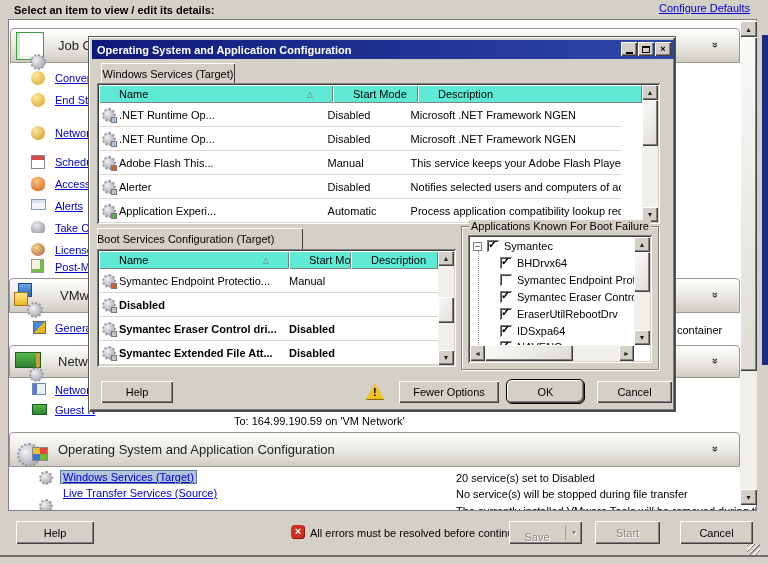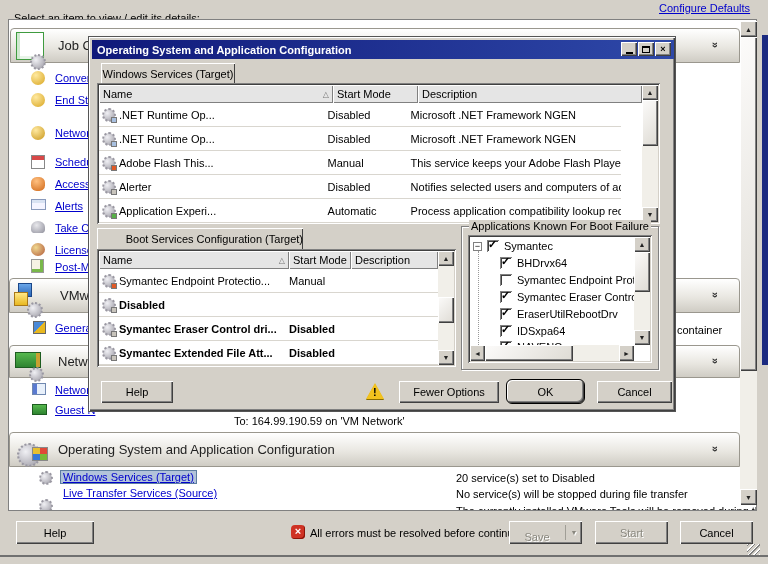--- a/index.html
+++ b/index.html
@@ -38,22 +38,22 @@
           outline:2px dotted #9a98a2; outline-offset:-1px; position:relative; flex:none; }
   .gear .dot { position:absolute; right:-2px; bottom:-2px; width:6px; height:6px; border:1px solid #777; }
 
   
   .cb { width:12px; height:12px; background:#fff; box-shadow: inset 1px 1px 0 #808080, inset -1px -1px 0 #fff, inset 2px 2px 0 #404040;
         position:relative; flex:none; }
   .cb.checked::after { content:"✓"; position:absolute; left:1px; top:-2px; font-size:11px; font-weight:bold; color:#000; }
   .expander { width:9px; height:9px; background:#fff; border:1px solid #808080; font-size:9px; line-height:7px; text-align:center; color:#000; }
 
   
-  .th { background:#e5e5e5; box-shadow: inset 1px 1px 0 #ffffff, inset -1px -1px 0 #808080;
-        padding:2px 4px; white-space:nowrap; overflow:hidden; display:flex; align-items:center; }
+  .th { background:#5eead4; box-shadow: inset 1px 1px 0 #ffffff, inset -1px -1px 0 #808080;
+        padding:2px 20px; white-space:nowrap; overflow:hidden; display:flex; align-items:center; }
   .trow { display:flex; align-items:center; border-bottom:1px solid #d9d6cf; background:#fff; }
   .trow .cell { white-space:nowrap; overflow:hidden; padding:0 4px; }
   .bold { font-weight:bold; }
 
   .titlebar { background:linear-gradient(90deg,#10197a,#2e48a8); color:#fff; font-weight:bold;
               display:flex; align-items:center; padding-left:5px; }
   .wbtn { width:16px; height:14px; font-size:9px; font-weight:bold; color:#000; }
 
   .warn-tri { width:0; height:0; border-left:9px solid transparent; border-right:9px solid transparent;
               border-bottom:16px solid #f2c21e; position:relative; filter:drop-shadow(0 1px 0 #8a6d00); }
@@ -62,21 +62,21 @@
   .err-ico { width:14px; height:14px; background:#cf3224; border-radius:4px; color:#fff; font-weight:bold;
              font-size:11px; line-height:13px; text-align:center; box-shadow: inset -1px -1px 0 #8a1408; }
 
   .grip { background: repeating-linear-gradient(135deg, #fff 0 1px, #808080 1px 2px, transparent 2px 4px); }
 
   .sel-hi { background:#b2c3da; outline:1px solid #5d7da1; }
 </style>
 </head>
 <body>
 
-<div class="abs nowrap" style="left:14px;top:12px;">Select an item to view / edit its details:</div>
+<div class="abs nowrap" style="left:14px;top:4px;font-weight:bold;">Select an item to view / edit its details:</div>
 <a class="abs link" style="left:659px;top:2px;">Configure Defaults</a>
 
 <div class="abs" style="left:762px;top:35px;width:6px;height:330px;background:#1b2a80;"></div>
 
 <div class="abs" style="left:8px;top:19px;width:749px;height:492px;background:#fff;border:1px solid #808080;overflow:hidden;">
 
   <div class="hdr-bar abs" style="left:1px;top:8px;width:730px;height:35px;">
     <span class="abs" style="left:5px;top:3px;width:28px;height:28px;background:#fff;border:1px solid #3f9b3f;box-shadow:inset 3px 0 0 #cfe8cf, inset 0 -3px 0 #e8f4e8;"></span>
     <span class="abs gear" style="left:20px;top:16px;width:14px;height:14px;"></span>
     <span class="hdr-title abs nowrap" style="left:47px;top:9px;width:40px;">Job C</span>
@@ -224,21 +224,21 @@
         <span class="cell" style="width:220px;">Process application compatibility lookup requests for applicati...</span>
       </div>
     </div>
     <div class="abs sb-track" style="right:2px;top:2px;width:16px;height:137px;">
       <div class="sb-btn abs" style="left:0;top:0;width:16px;height:15px;">▲</div>
       <div class="sb-thumb abs" style="left:0;top:15px;width:16px;height:46px;"></div>
       <div class="sb-btn abs" style="left:0;bottom:0;width:16px;height:15px;">▼</div>
     </div>
   </div>
 
-  <div class="abs raised" style="left:8px;top:191px;width:206px;height:21px;box-shadow:inset 1px 1px 0 #fff,inset -1px 0 0 #404040;display:flex;align-items:center;justify-content:flex-end;">
+  <div class="abs raised" style="left:8px;top:191px;width:206px;height:21px;box-shadow:inset 1px 1px 0 #fff,inset -1px 0 0 #404040;display:flex;align-items:center;justify-content:flex-start;">
     <span>Boot Services Configuration (Target)</span>
   </div>
 
   <div class="abs sunken" style="left:8px;top:212px;width:359px;height:118px;">
     <div class="abs" style="left:2px;top:2px;width:339px;height:18px;display:flex;">
       <div class="th" style="width:190px;justify-content:space-between;">
           <span>Name</span>
           <span style="font-size:8px;color:#777;">△</span>
         </div>
       <div class="th" style="width:62px;">
@@ -354,21 +354,21 @@
   </div>
 
 <div class="err-ico abs" style="left:291px;top:525px;">×</div>
 <div class="abs nowrap" style="left:310px;top:527px;">All errors must be resolved before continuing</div>
 
 <div class="btn disabled abs" style="left:509px;top:521px;width:73px;height:23px;justify-content:flex-start;">
   <span style="flex:1;text-align:center;margin-top:8px;">Save</span>
   <span style="border-left:1px solid #a09e96;height:15px;"></span>
   <span style="width:16px;font-size:7px;text-align:center;">▼</span>
 </div>
-<div class="btn disabled abs" style="left:595px;top:521px;width:73px;height:23px;">
+<div class="btn disabled abs" style="left:595px;top:521px;width:65px;height:23px;">
     <span>Start</span>
   </div>
 <div class="btn abs" style="left:680px;top:521px;width:73px;height:23px;">
     <span>Cancel</span>
   </div>
 
 <div class="grip abs" style="left:747px;top:544px;width:13px;height:13px;"></div>
 <div class="abs" style="left:0;top:555px;width:768px;height:9px;background:#d4d0c8;box-shadow:inset 0 2px 0 #707070;"></div>
 
 </body></html>

